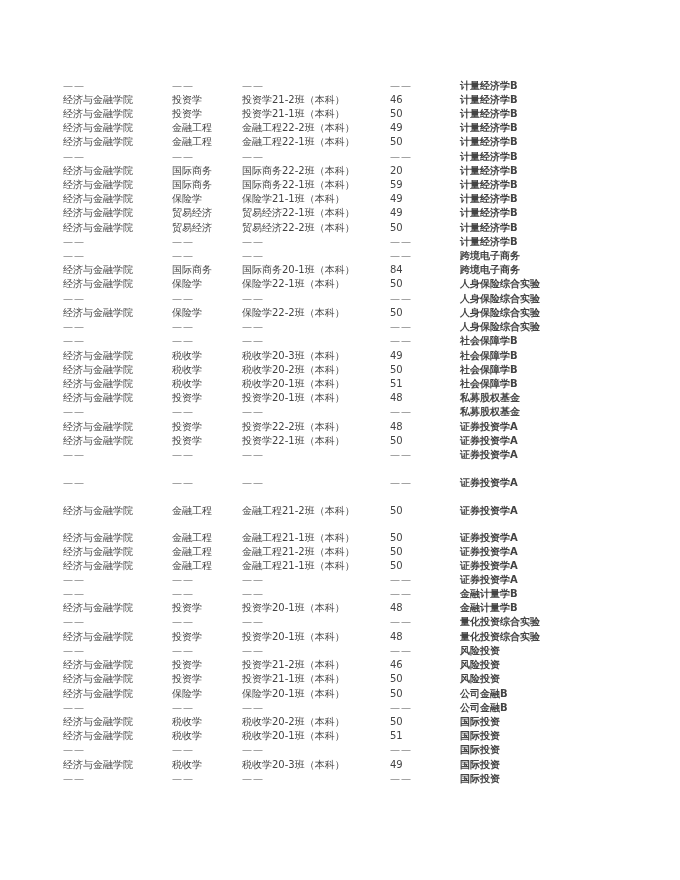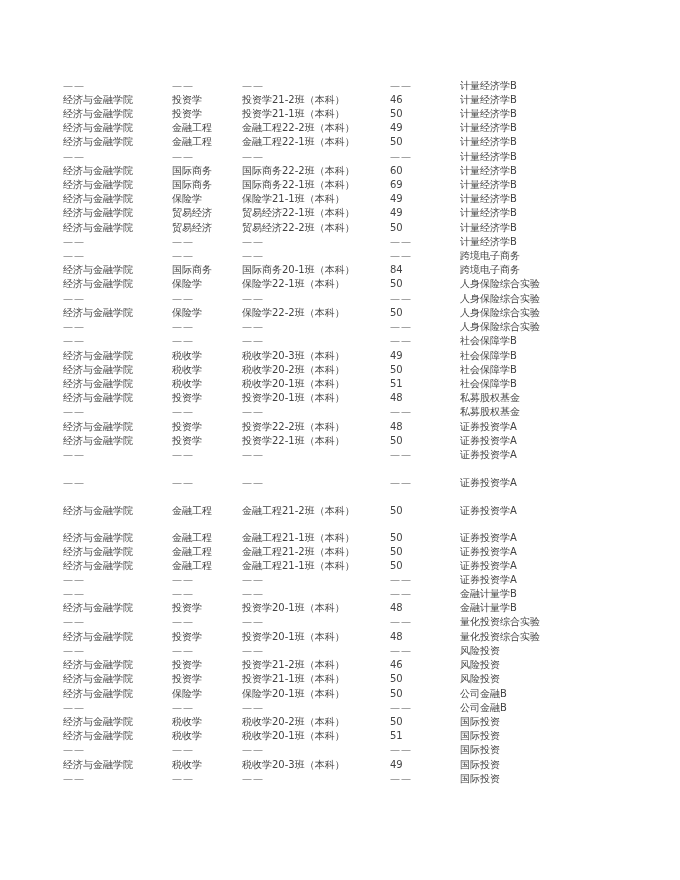--- a/index.html
+++ b/index.html
@@ -4,21 +4,21 @@
 <style>
   html, body { margin: 0; padding: 0; background: #ffffff; }
   body { width: 680px; height: 880px; position: relative; overflow: hidden;
          font-family: "DejaVu Sans", sans-serif; color: #444; }
   .row { position: absolute; left: 0; width: 680px; height: 14px; font-size: 10px; line-height: 14px; white-space: nowrap; }
   .c { position: absolute; top: 0; }
   .c1 { left: 63px; }
   .c2 { left: 172px; }
   .c3 { left: 242px; }
   .c4 { left: 390px; }
-  .c5 { left: 460px; }
+  .c5 { left: 460px; font-weight: bold; }
   .dash { color: #888; letter-spacing: 1px; }
 </style>
 </head>
 <body>
 
 <div id="table">
     <div class="row" style="top: 79px;">
       <span class="c c1 dash">——</span>
       <span class="c c2 dash">——</span>
       <span class="c c3 dash">——</span>
@@ -57,28 +57,28 @@
       <span class="c c1 dash">——</span>
       <span class="c c2 dash">——</span>
       <span class="c c3 dash">——</span>
       <span class="c c4 dash">——</span>
       <span class="c c5">计量经济学B</span>
     </div>
     <div class="row" style="top: 164px;">
       <span class="c c1">经济与金融学院</span>
       <span class="c c2">国际商务</span>
       <span class="c c3">国际商务22-2班（本科）</span>
-      <span class="c c4">60</span>
+      <span class="c c4">20</span>
       <span class="c c5">计量经济学B</span>
     </div>
     <div class="row" style="top: 178px;">
       <span class="c c1">经济与金融学院</span>
       <span class="c c2">国际商务</span>
       <span class="c c3">国际商务22-1班（本科）</span>
-      <span class="c c4">69</span>
+      <span class="c c4">59</span>
       <span class="c c5">计量经济学B</span>
     </div>
     <div class="row" style="top: 192px;">
       <span class="c c1">经济与金融学院</span>
       <span class="c c2">保险学</span>
       <span class="c c3">保险学21-1班（本科）</span>
       <span class="c c4">49</span>
       <span class="c c5">计量经济学B</span>
     </div>
     <div class="row" style="top: 206px;">

